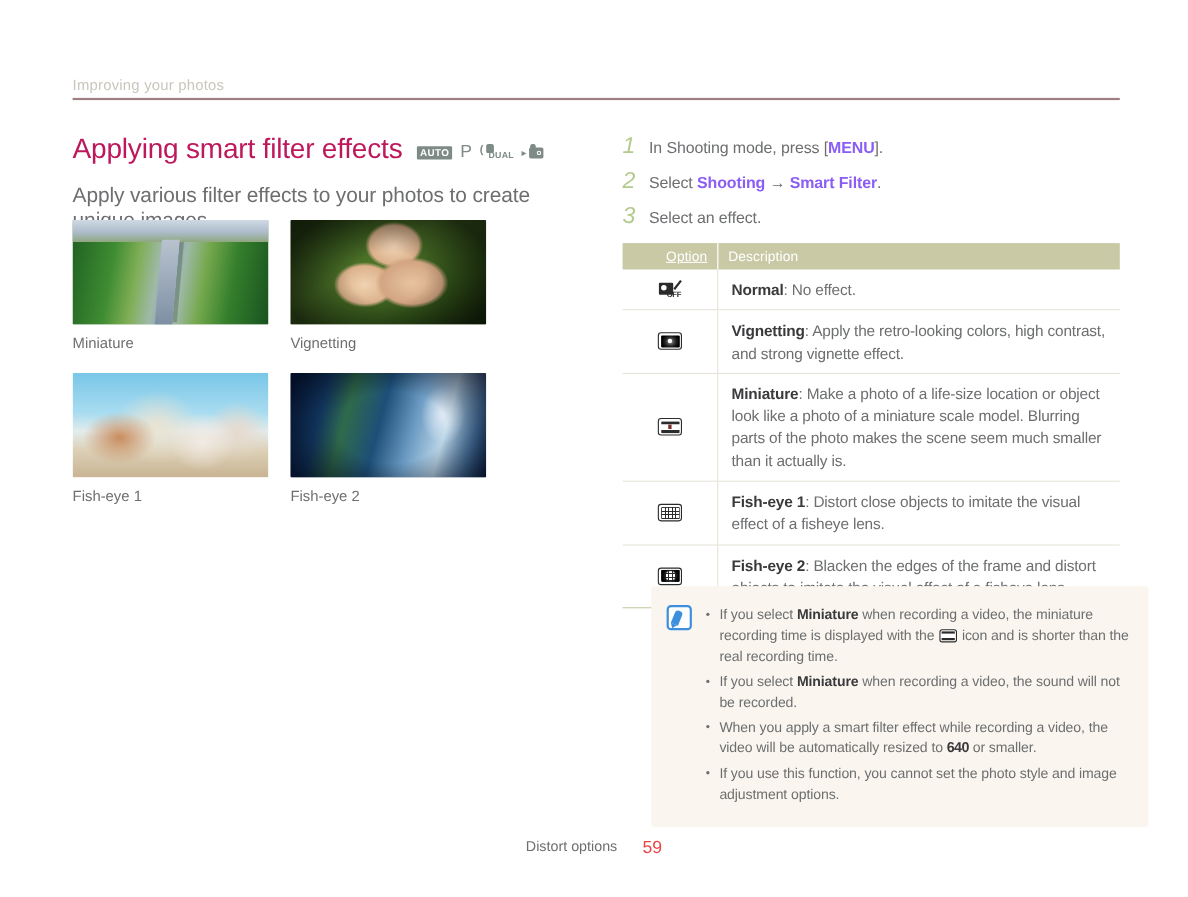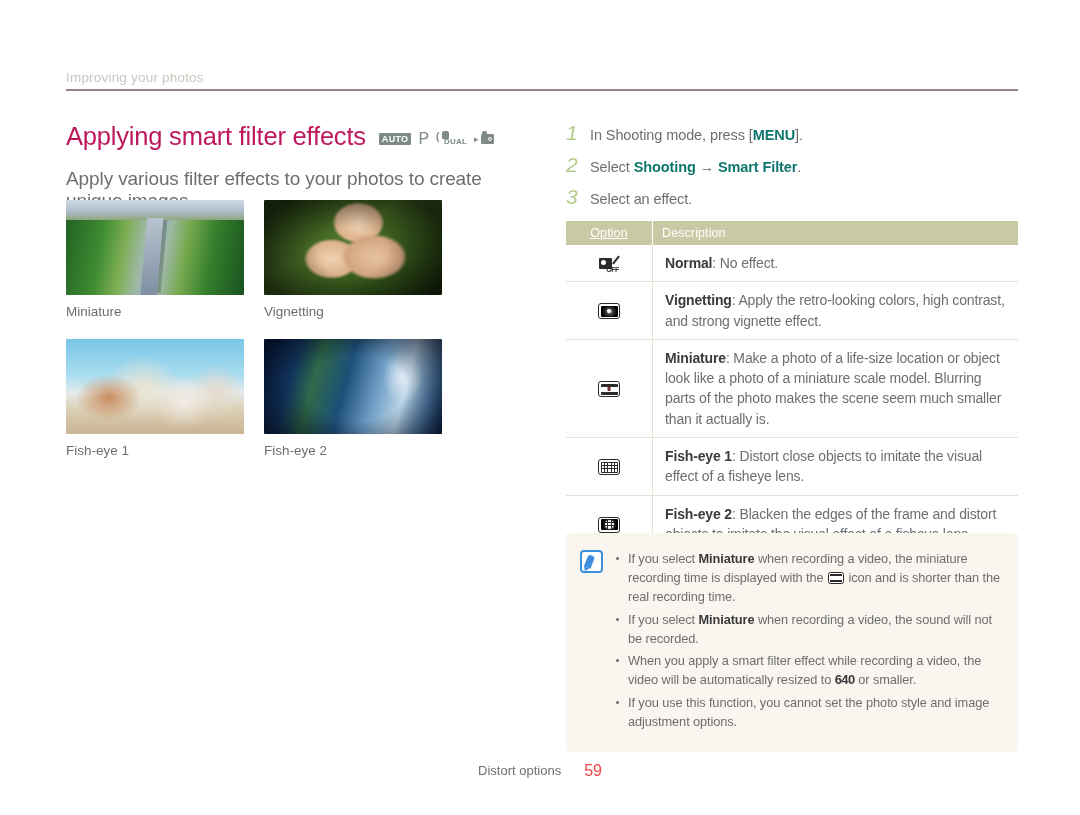--- a/index.html
+++ b/index.html
@@ -246,41 +246,41 @@
     color: #b4cb8e;
     font-style: italic;
     min-width: 13px;
     line-height: 1;
   }
   .step-text {
     font-size: 14.5px;
     color: #6d6e70;
     letter-spacing: -.1px;
   }
-  .step-text b { color: #0f766e; font-weight: bold; }
+  .step-text b { color: #8b5cf6; font-weight: bold; }
 
   
   .opt-table {
     width: 452px;
     border-collapse: collapse;
     margin-top: 2px;
   }
   .opt-table thead th {
     background: #c9c9a6;
     color: #ffffff;
     font-size: 12.5px;
     font-weight: normal;
     text-align: left;
     padding: 5px 9px 5px 9px;
     letter-spacing: .1px;
   }
   .opt-table thead th.th-option {
     width: 62px;
     border-right: 1px solid #ffffff;
-    text-align: center;
+    text-align: right;
     text-decoration: underline;
   }
   .opt-table tbody td {
     border-bottom: 1px solid #e6e4d9;
     padding: 8px 12px;
     vertical-align: middle;
   }
   .opt-table tbody tr:last-child td { border-bottom: 1.5px solid #c9c9a6; }
   .td-icon {
     width: 62px;
@@ -391,21 +391,21 @@
       radial-gradient(ellipse 44% 66% at 50% 50%,
         rgba(0,0,0,0) 52%, #1a1a1a 72%, #000 100%),
       repeating-linear-gradient(to right, #2b2b2b 0 1px, rgba(0,0,0,0) 1px 3.2px),
       repeating-linear-gradient(to bottom, #2b2b2b 0 1px, rgba(0,0,0,0) 1px 3.2px),
       #ffffff;
   }
 
   
   .note-box {
     position: absolute;
-    left: 566px;
+    left: 592px;
     top: 533px;
     width: 452px;
     background: #faf6ef;
     border-radius: 3px;
     padding: 16px 16px 18px 14px;
     box-sizing: border-box;
     display: flex;
     gap: 12px;
   }
   .note-icon {

